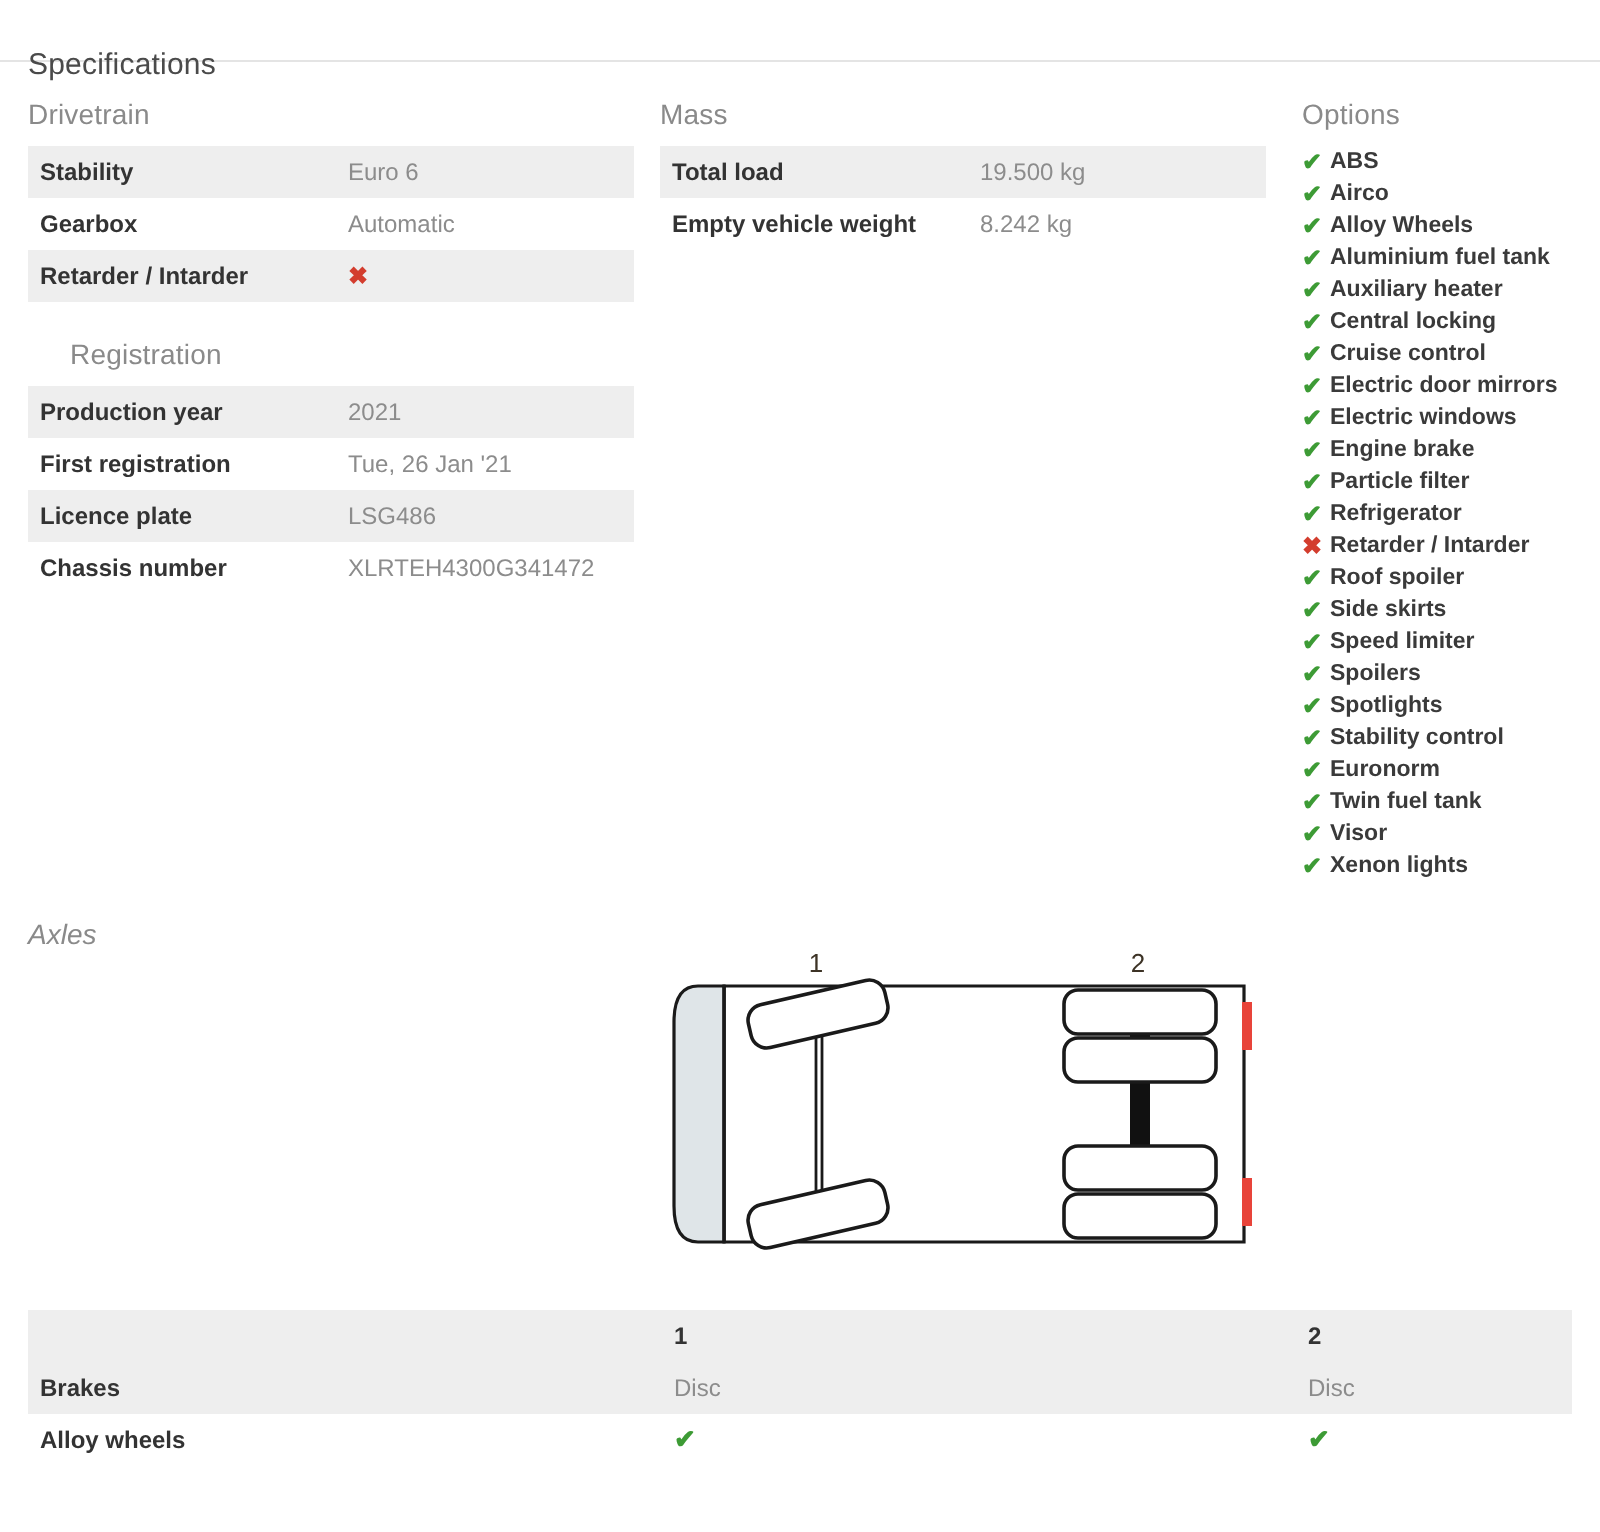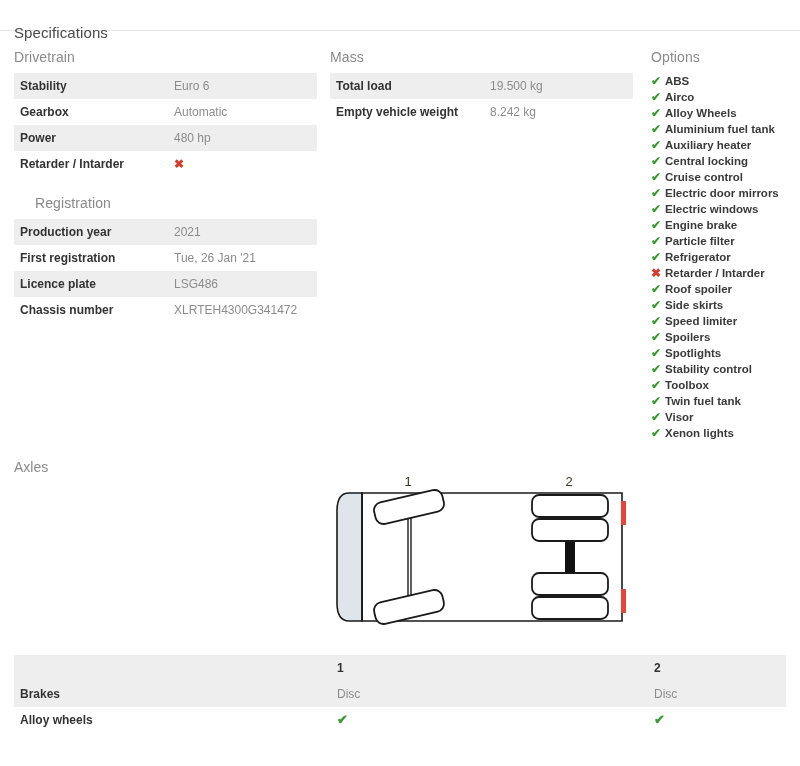--- a/index.html
+++ b/index.html
@@ -106,20 +106,21 @@
   .mark.no  { color: #d33d2e; }
 
   
   .axles-wrap { position: relative; width: 800px; }
   .axles-heading {
     font-size: 14px;
     color: #8a8a8a;
     font-weight: 400;
     margin: 0 0 0 14px;
     padding-top: 8px;
+    font-style: italic;
   }
   .axle-figure {
     position: absolute;
     left: 332px;
     top: 22px;
     width: 300px;
     height: 170px;
   }
 
   
@@ -171,24 +172,20 @@
       <tbody>
         <tr>
           <td class="k">Stability</td>
           <td class="v">Euro 6</td>
         </tr>
         <tr>
           <td class="k">Gearbox</td>
           <td class="v">Automatic</td>
         </tr>
         <tr>
-          <td class="k">Power</td>
-          <td class="v">480 hp</td>
-        </tr>
-        <tr>
           <td class="k">Retarder / Intarder</td>
           <td class="v">
             <span class="mark no">✖</span>
           </td>
         </tr>
       </tbody>
     </table>
 
     <div class="section-heading reg-heading">Registration</div>
     <table class="spec-table">
@@ -303,21 +300,21 @@
         <li>
           <span class="mark yes">✔</span>
           <span>Spotlights</span>
         </li>
         <li>
           <span class="mark yes">✔</span>
           <span>Stability control</span>
         </li>
         <li>
           <span class="mark yes">✔</span>
-          <span>Toolbox</span>
+          <span>Euronorm</span>
         </li>
         <li>
           <span class="mark yes">✔</span>
           <span>Twin fuel tank</span>
         </li>
         <li>
           <span class="mark yes">✔</span>
           <span>Visor</span>
         </li>
         <li>

